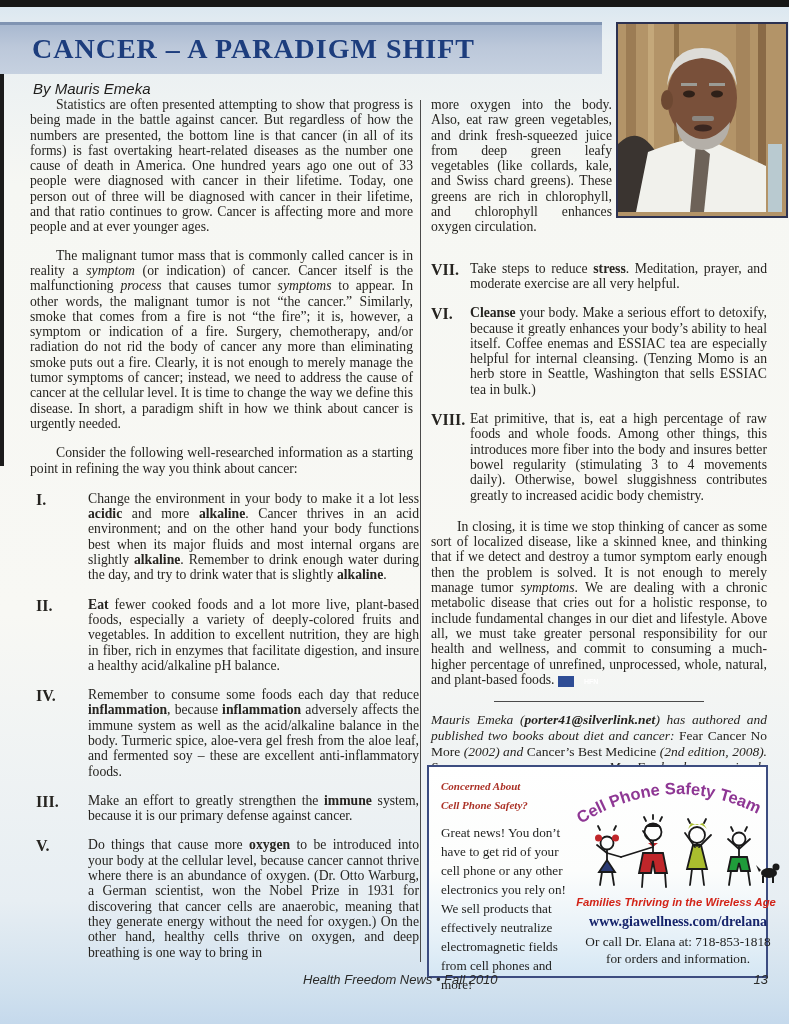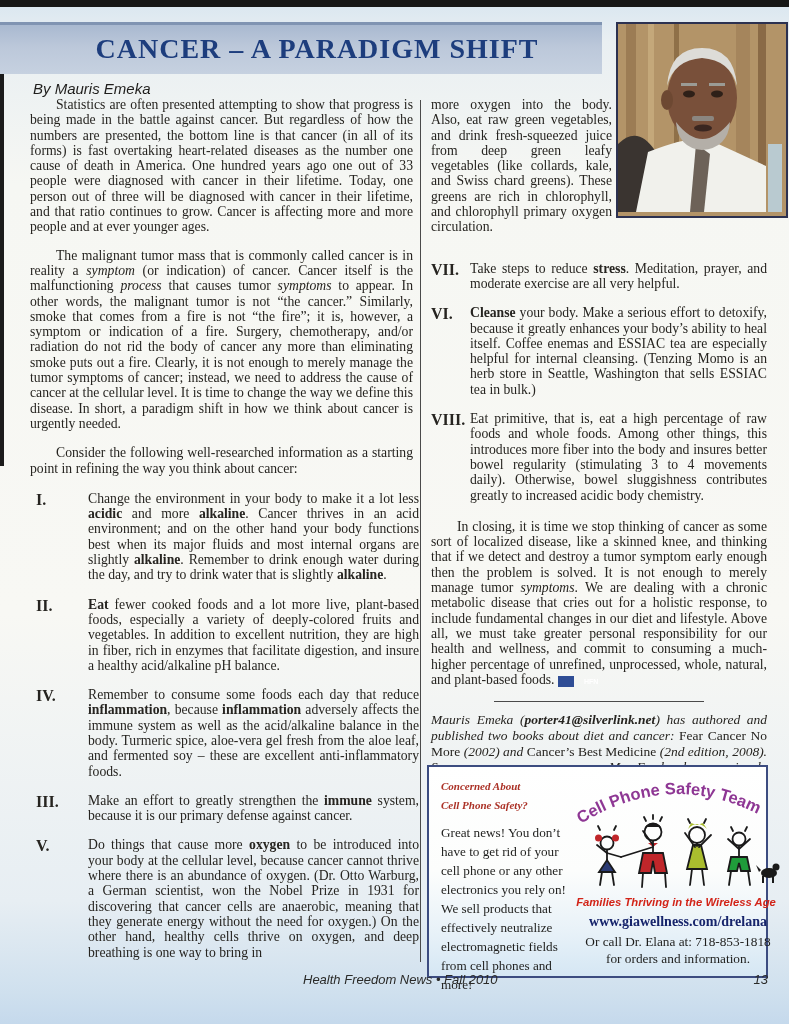--- a/index.html
+++ b/index.html
@@ -6,21 +6,21 @@
   .page{
     position:relative;width:789px;height:1024px;overflow:hidden;
     background:linear-gradient(180deg,#d9e6f0 0%,#e9eff2 4%,#f6f7f3 18%,#f8f8f4 60%,#e7eef3 88%,#cfe0ee 97%,#c5d9ec 100%);
     font-family:"Liberation Serif", serif;color:#262420;
   }
   .topbar{position:absolute;left:0;top:0;width:100%;height:7px;background:#171717;}
   .left-artifact{position:absolute;left:0;top:74px;width:4px;height:392px;background:#1b1b1b;}
   .banner{
     position:absolute;left:0;top:22px;width:602px;height:52px;
     background:linear-gradient(180deg,#a9b9d0 0%,#bcc8da 45%,#c6d1e0 100%);
-    border-top:3px solid #8094b2;box-sizing:border-box;text-align:center;
+    border-top:3px solid #8094b2;box-sizing:border-box;
   }
   .title{
     margin:8px 0 0 32px;font-family:"Liberation Serif",serif;font-weight:bold;
     font-size:28px;letter-spacing:1px;color:#1d3d7d;
   }
   .byline{
     position:absolute;left:33px;top:80px;
     font-family:"Liberation Sans",sans-serif;font-style:italic;font-weight:400;
     font-size:15px;color:#1f1e1c;
   }
@@ -138,21 +138,21 @@
       <div class="num num-l">V.</div>
       <div class="item-text body-text">Do things that cause more <b>oxygen</b> to be introduced into your body at the cellular level, because cancer cannot thrive where there is an abundance of oxygen. (Dr. Otto Warburg, a German scientist, won the Nobel Prize in 1931 for discovering that cancer cells are anaerobic, meaning that they generate energy without the need for oxygen.)  On the other hand, healthy cells thrive on oxygen, and deep breathing is one way to bring in</div>
     </div>
   </div>
 
   <div class="col-rule"></div>
 
   <div class="col-right">
     <div class="body-text">
       <div class="photo-float"></div>
-      <span>more oxygen into the body. Also, eat raw green vegetables, and drink fresh-squeezed juice from deep green leafy vegetables (like collards, kale, and Swiss chard greens). These greens are rich in chlorophyll, and chlorophyll primary oxygen circulation.</span>
+      <span>more oxygen into the body. Also, eat raw green vegetables, and drink fresh-squeezed juice from deep green leafy vegetables (like collards, kale, and Swiss chard greens). These greens are rich in chlorophyll, and chlorophyll enhances oxygen circulation.</span>
     </div>
 
     <div style="margin-top:26px;">
       <div class="list-item">
         <div class="num num-r">VII.</div>
         <div class="item-text body-text">Take steps to reduce <b>stress</b>. Meditation, prayer, and moderate exercise are all very helpful.</div>
       </div>
       <div class="list-item">
         <div class="num num-r">VI.</div>
         <div class="item-text body-text"><b>Cleanse</b> your body. Make a serious effort to detoxify, because it greatly enhances your body’s ability to heal itself. Coffee enemas and ESSIAC tea are especially helpful for internal cleansing. (Tenzing Momo is an herb store in Seattle, Washington that sells ESSIAC tea in bulk.)</div>

